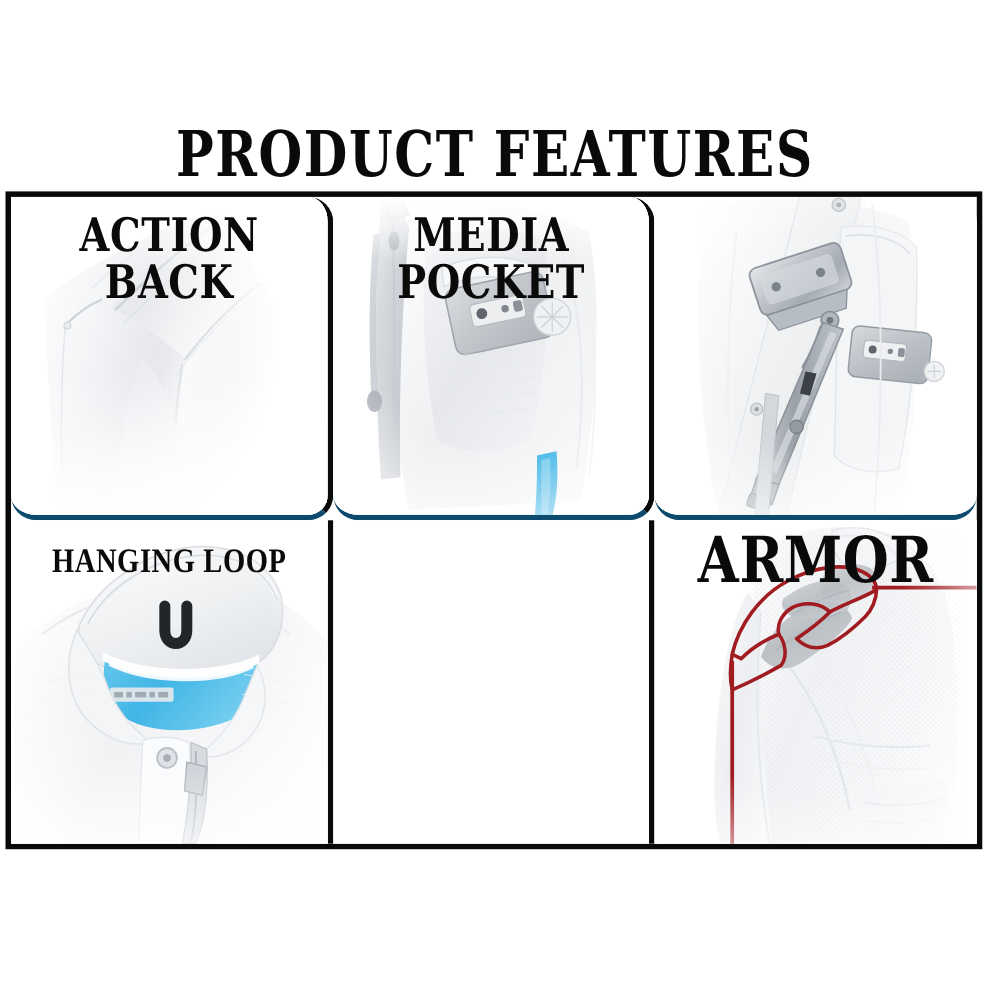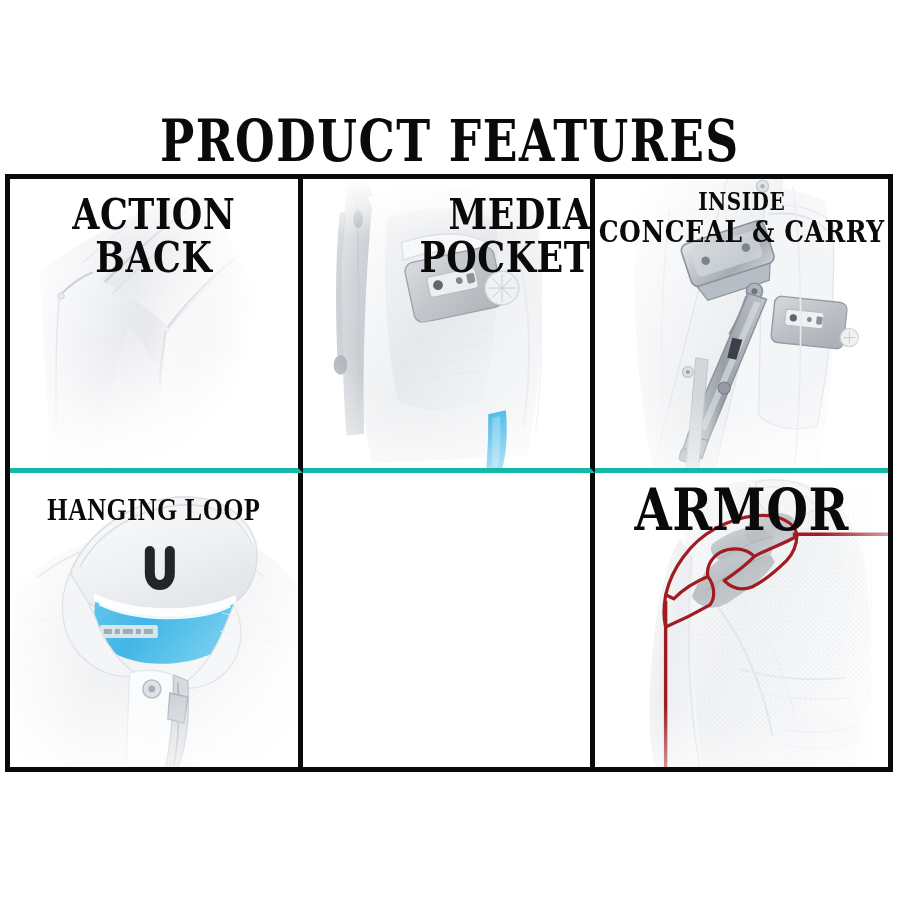--- a/index.html
+++ b/index.html
@@ -57,21 +57,21 @@
     grid-template-rows: 1fr 1fr;
     background: #ffffff;
   }
   .cell {
     position: relative;
     overflow: hidden;
     background: #ffffff;
     box-sizing: border-box;
   }
   .cell.bdr-r { border-right: 5px solid #0a0a0a; }
-  .cell.bdr-b { border-bottom: 5px solid #14b8a6; }
+  .cell.bdr-b { border-bottom: 5px solid #0c4a6e; border-radius: 23px; }
 
   
   .caption {
     position: absolute;
     left: 0;
     width: 100%;
     text-align: center;
     z-index: 5;
     color: #0a0a0a;
     font-family: "DejaVu Serif", "Liberation Serif", serif;
@@ -79,21 +79,21 @@
     line-height: 1.02;
     pointer-events: none;
   }
   .caption .ln {
     display: block;
     transform: scaleY(1.2);
     transform-origin: center top;
     letter-spacing: 0.5px;
   }
   .cap-action   { top: 14px;  font-size: 35px; }
-  .cap-media    { top: 14px;  font-size: 35px; text-align: right; }
+  .cap-media    { top: 14px;  font-size: 35px; }
   .cap-inside   { top: 11px;  font-size: 20px; }
   .cap-inside .ln2 { font-size: 25px; margin-top: 7px; }
   .cap-hanging  { top: 22px;  font-size: 26px; font-family: Liberation Serif, serif; }
   .cap-armor    { top: 8px;   font-size: 48px; }
 
   
   .photo {
     position: absolute;
     left: 0; top: 0;
     width: 100%;
@@ -353,24 +353,20 @@
             <rect x="219" y="140" width="6" height="8" rx="1.6" fill="#8a9198"></rect>
           </g>
           <circle cx="252" cy="162" r="9" fill="#eef0f2" stroke="#c9ced4" stroke-width="1.2"></circle>
           <path d="M246 162 h12 M252 156 v12" stroke="#c5cad0" stroke-width="1"></path>
 
           <path d="M196 12 C206 86 206 198 198 288" fill="none" stroke="#e9ebee" stroke-width="1.6"></path>
           <path d="M74 36 C64 120 64 214 72 288" fill="none" stroke="#eef0f2" stroke-width="1.5"></path>
 
           <rect width="290" height="296" fill="url(#ccFade)"></rect>
         </svg>
-      </div>
-      <div class="caption cap-inside">
-        <span class="ln ln1">INSIDE</span>
-        <span class="ln ln2">CONCEAL &amp; CARRY</span>
       </div>
     </div>
 
     <div class="cell bdr-r">
       <div class="photo">
         <svg viewBox="0 0 292 294" preserveAspectRatio="xMidYMid slice">
           <defs>
             <linearGradient id="hlShoulder" x1="0" y1="0" x2="1" y2="0.5">
               <stop offset="0" stop-color="#ffffff"></stop>
               <stop offset="0.5" stop-color="#f1f2f4"></stop>

